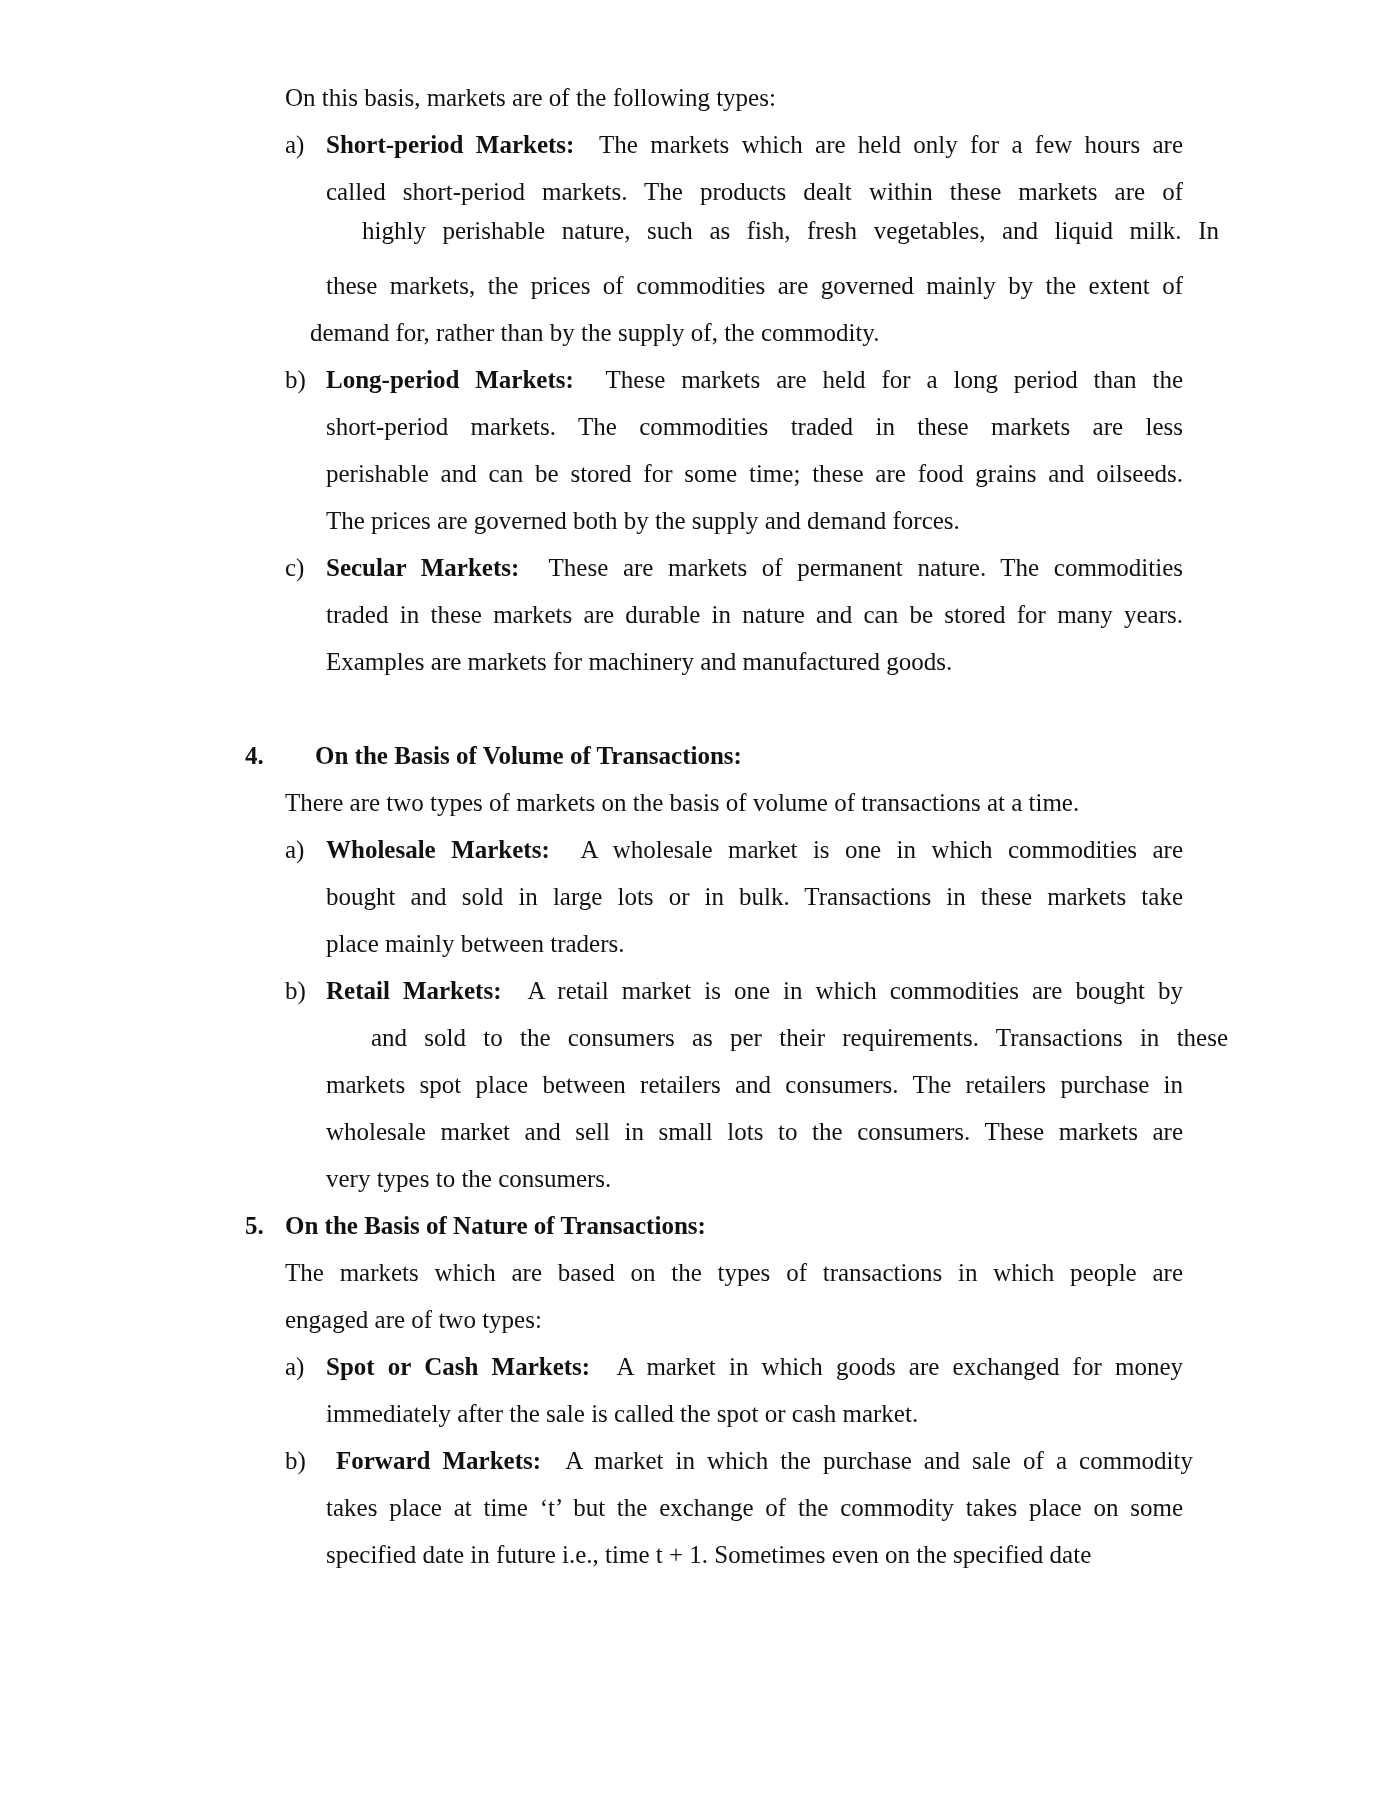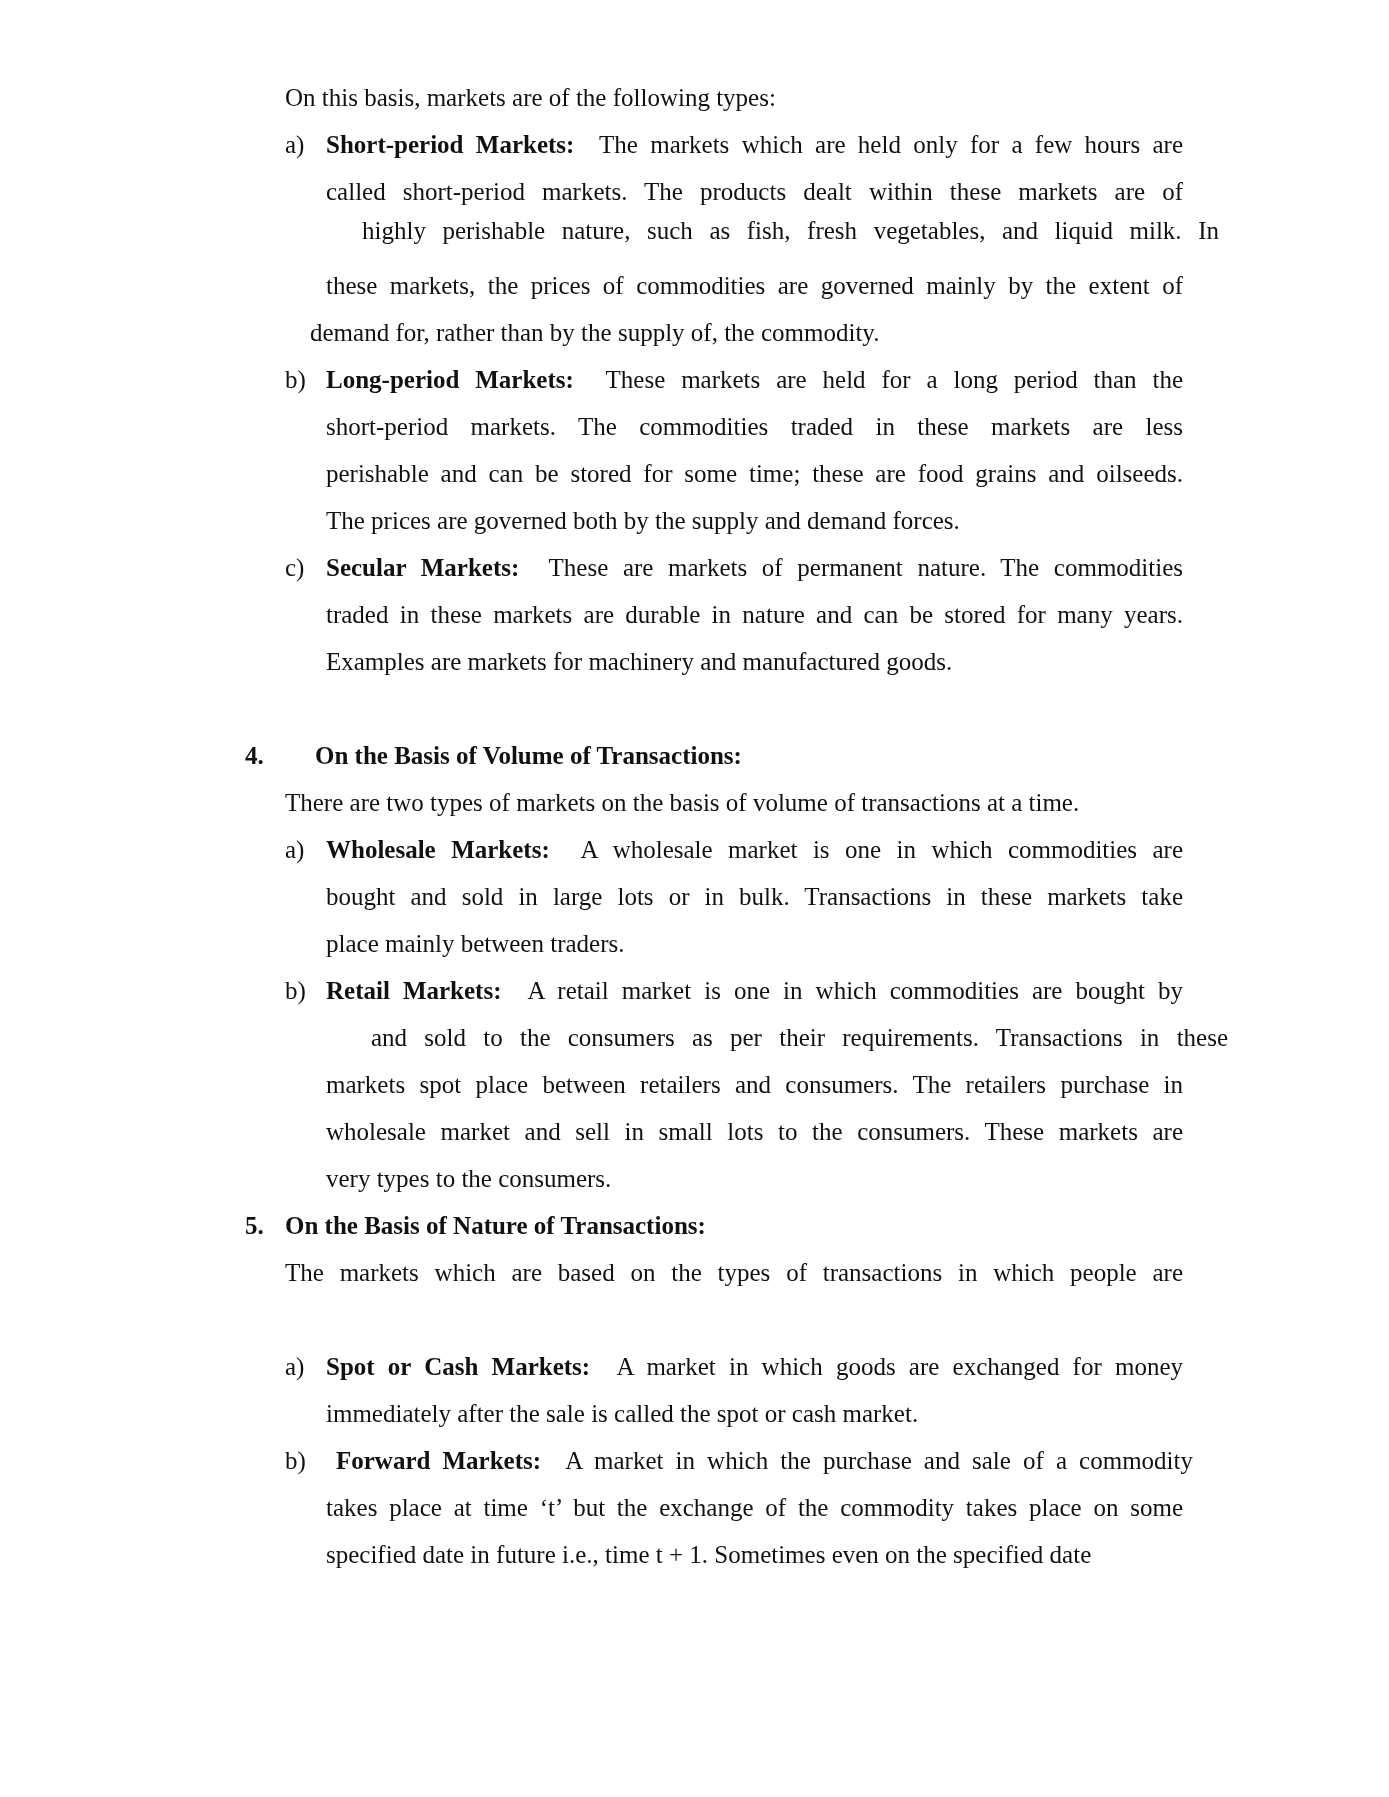--- a/index.html
+++ b/index.html
@@ -89,20 +89,21 @@
       <span class="letter" style="left: 285px; top: 967px;">b)</span>
       <div class="line just" style="left: 326px; top: 967px; width: 857px;"><span class="b">Retail Markets:</span>&nbsp;&nbsp;<span>A retail market is one in which commodities are bought by</span></div>
       <div class="line just" style="left: 326px; top: 1014px; width: 857px; margin-left: 45px;">and sold to the consumers as per their requirements.  Transactions in these</div>
       <div class="line just" style="left: 326px; top: 1061px; width: 857px;">markets spot place between retailers and consumers.  The retailers purchase in</div>
       <div class="line just" style="left: 326px; top: 1108px; width: 857px;">wholesale market and sell in small lots to the consumers.  These markets are</div>
       <div class="line" style="left: 326px; top: 1155px; width: 857px;">very types to the consumers.</div>
     </div>
     <span class="num" style="left: 245px; top: 1202px;">5.</span>
     <div class="line b" style="left: 285px; top: 1202px;">On the Basis of Nature of Transactions:</div>
     <div class="line just" style="left: 285px; top: 1249px; width: 898px;">The markets which are based on the types of transactions in which people are</div>
+    <div class="line" style="left: 285px; top: 1296px;">engaged are of two types:</div>
     <div>
       <span class="letter" style="left: 285px; top: 1343px;">a)</span>
       <div class="line just" style="left: 326px; top: 1343px; width: 857px;"><span class="b">Spot or Cash Markets:</span>&nbsp;&nbsp;<span>A market in which goods are exchanged for money</span></div>
       <div class="line" style="left: 326px; top: 1390px; width: 857px;">immediately after the sale is called the spot or cash market.</div>
     </div>
     <div>
       <span class="letter" style="left: 285px; top: 1437px;">b)</span>
       <div class="line just" style="left: 326px; top: 1437px; width: 857px; margin-left: 10px;"><span class="b">Forward Markets:</span>&nbsp;&nbsp;<span>A market in which the purchase and sale of a commodity</span></div>
       <div class="line just" style="left: 326px; top: 1484px; width: 857px;">takes place at time ‘t’ but the exchange of the commodity takes place on some</div>
       <div class="line" style="left: 326px; top: 1531px; width: 857px;">specified date in future i.e., time t + 1.  Sometimes even on the specified date</div>

